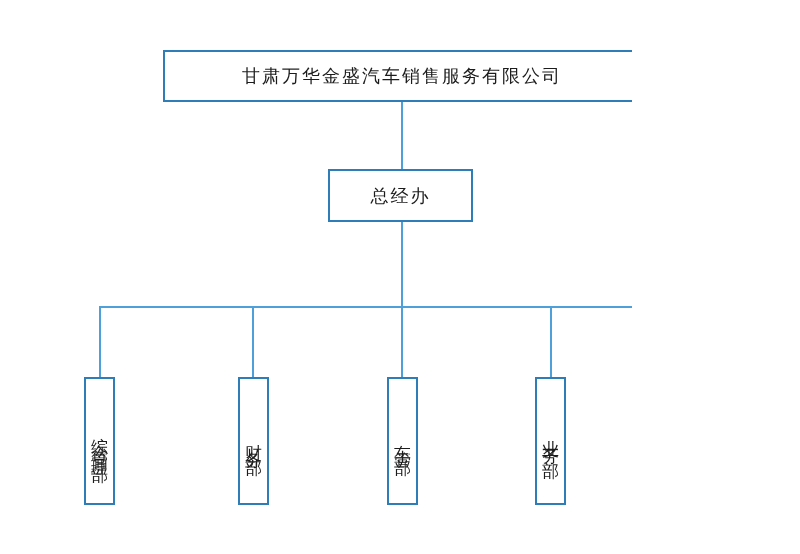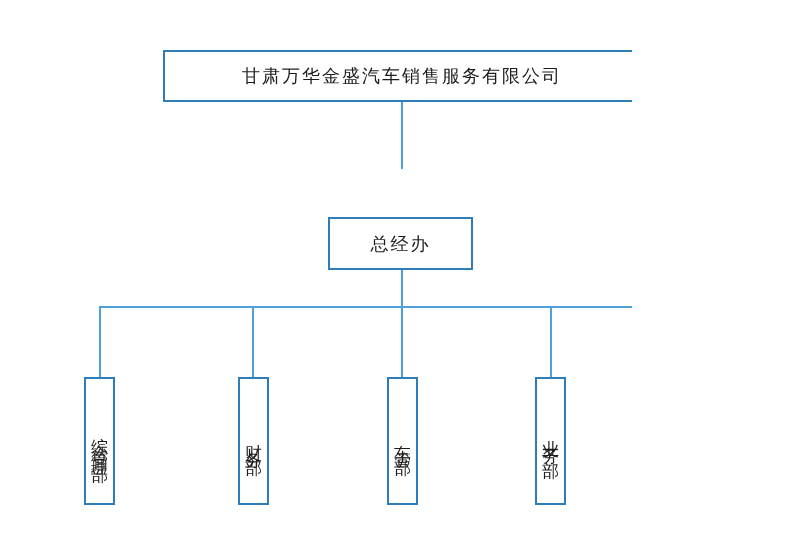--- a/index.html
+++ b/index.html
@@ -31,21 +31,21 @@
     width: 478px; height: 52px;
   }
   .node-company .lbl {
     font-size: 18px;
     font-weight: 500;
     letter-spacing: 2px;
     white-space: nowrap;
   }
   .node-gm {
     left: 328px; top: 169px;
-    width: 145px; height: 53px; margin-top: 48px;
+    width: 145px; height: 53px;
   }
   .node-gm .lbl {
     font-size: 18px;
     font-weight: 500;
     letter-spacing: 2px;
   }
   .node-dept {
     top: 377px;
     width: 31px; height: 128px;
   }

